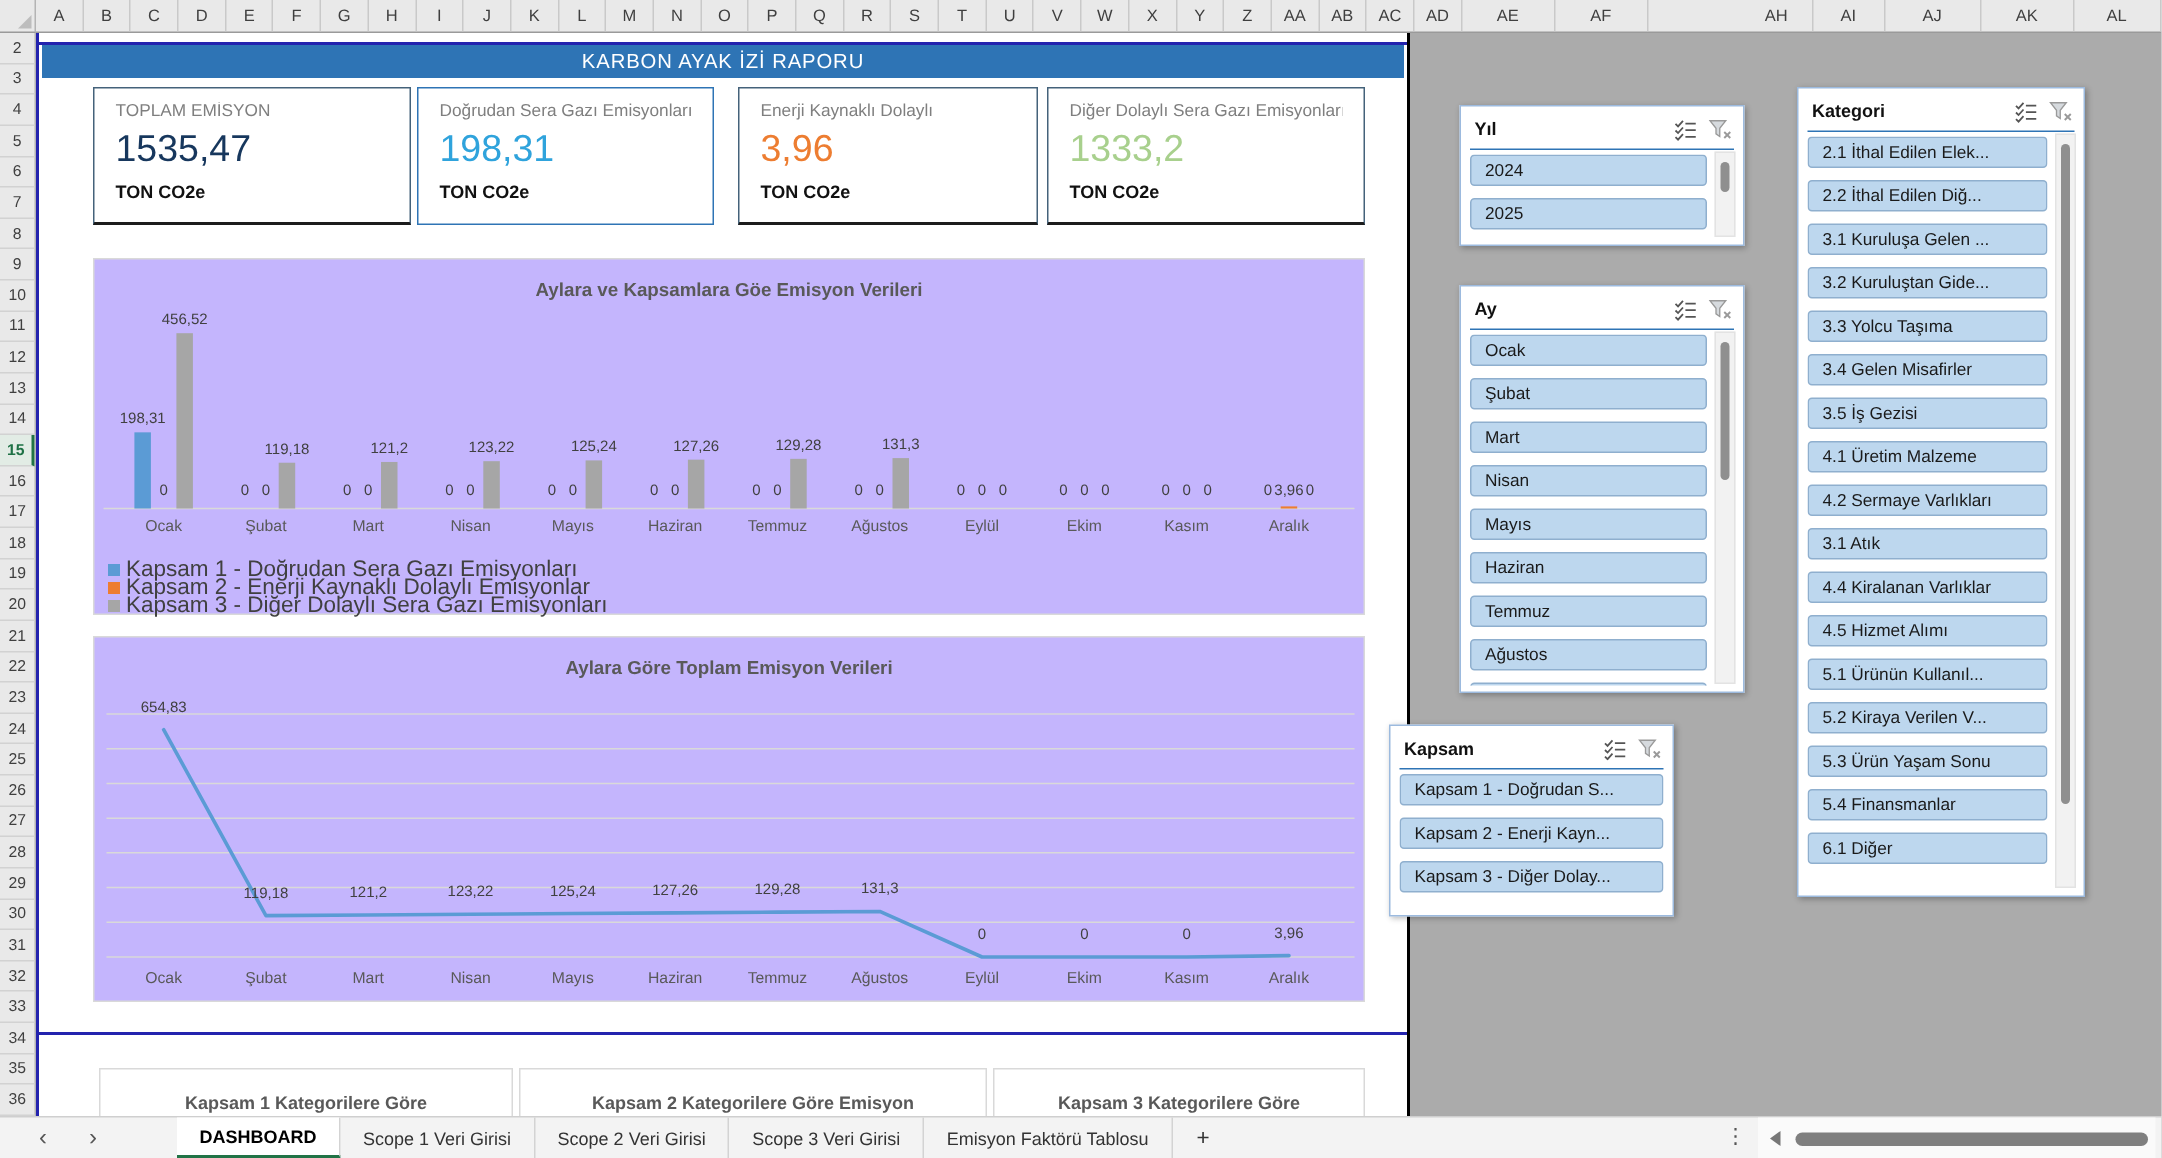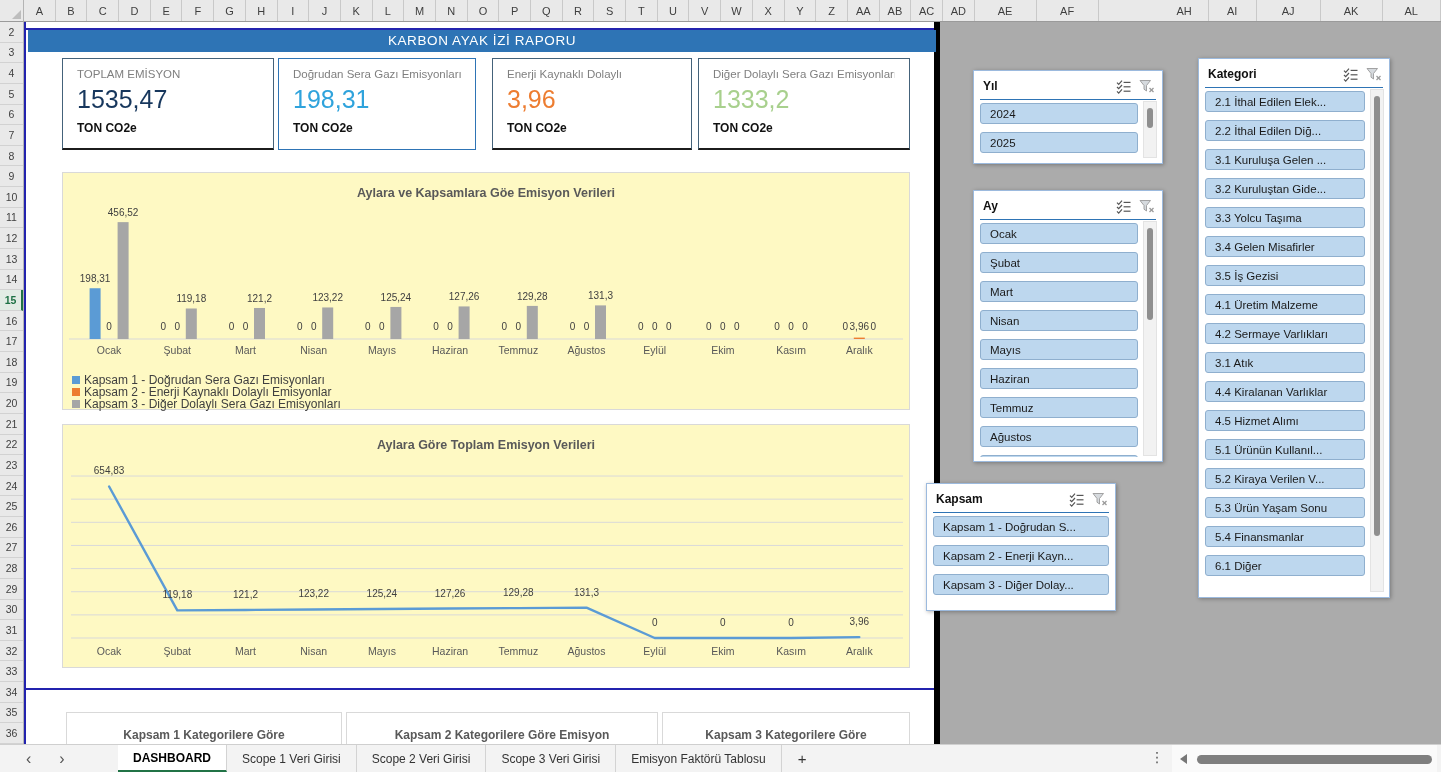--- a/index.html
+++ b/index.html
@@ -18,40 +18,40 @@
   #row-headers{position:absolute;left:0;top:22px;width:24px;height:722px;background:#e9e9e9;
           border-right:1px solid #b4b4b4;display:flex;flex-direction:column;box-sizing:border-box;}
   .row-h{flex:1;display:flex;align-items:center;justify-content:center;font-size:10.5px;
           color:#3f3f3f;border-bottom:1px solid #d2d2d2;box-sizing:border-box;}
   .row-h.active{color:#1e7145;background:#e2ece5;border-right:2px solid #217346;font-weight:bold;}
 
   #sheet{position:absolute;left:24px;top:22px;width:1417px;height:722px;overflow:hidden;background:#ababab;}
 
   
   #dashboard{position:absolute;left:0;top:0;width:916px;height:722px;background:#ffffff;
-          border-left:2px solid #2323ae;border-right:6px solid #000000;box-sizing:border-box;}
+          border-left:2px solid #2323ae;border-right:2px solid #000000;box-sizing:border-box;}
   #navy-top{position:absolute;left:0;top:6px;width:100%;height:2px;background:#2323ae;}
   #navy-div{position:absolute;left:0;top:666px;width:100%;height:2px;background:#2323ae;}
   #titlebar{position:absolute;left:2px;top:8px;width:908px;height:22px;background:#2e74b5;
           color:#fff;font-size:13.5px;letter-spacing:.6px;text-align:center;line-height:22px;}
 
   .card{position:absolute;top:36px;height:92px;background:#fff;border:1px solid #44627a;
         border-bottom:2px solid #1c1c1c;box-sizing:border-box;padding:9px 14px;}
   .card.hl{border:1px solid #2e74b5;}
   .card .lbl{font-size:11.5px;color:#7f7f7f;white-space:nowrap;overflow:hidden;}
   .card .val{font-size:25px;font-weight:normal;margin-top:5px;}
   .card .unit{font-size:12px;font-weight:bold;color:#111;margin-top:7px;}
 
-  .panel{position:absolute;left:36px;width:848px;background:#fef9c3;border:1px solid #d9d9d9;box-sizing:border-box;}
+  .panel{position:absolute;left:36px;width:848px;background:#c4b5fd;border:1px solid #d9d9d9;box-sizing:border-box;}
   #bar-panel{top:150px;height:238px;}
   #line-panel{top:402px;height:244px;}
   .ctitle{position:absolute;top:13px;left:0;right:0;text-align:center;font-weight:bold;
           color:#595959;font-size:12.5px;}
   .panel svg{position:absolute;left:0;top:0;}
-  #bar-legend{position:absolute;left:9px;top:201px;font-size:12px;color:#404040;line-height:12px;}
+  #bar-legend{position:absolute;left:9px;top:201px;font-size:15px;color:#404040;line-height:12px;}
   #bar-legend .lrow{display:flex;align-items:center;}
   #bar-legend .sw{width:8px;height:8px;margin-right:4px;flex:none;}
 
   .bpanel{position:absolute;top:690px;height:40px;background:#fff;border:1px solid #d9d9d9;
           border-bottom:none;box-sizing:border-box;text-align:center;padding-top:15px;
           font-weight:bold;font-size:12px;color:#595959;}
 
   
   .slicer{position:absolute;background:#fff;border:1px solid #9cbade;box-sizing:border-box;
           box-shadow:1px 1px 4px rgba(0,0,0,.3);}

